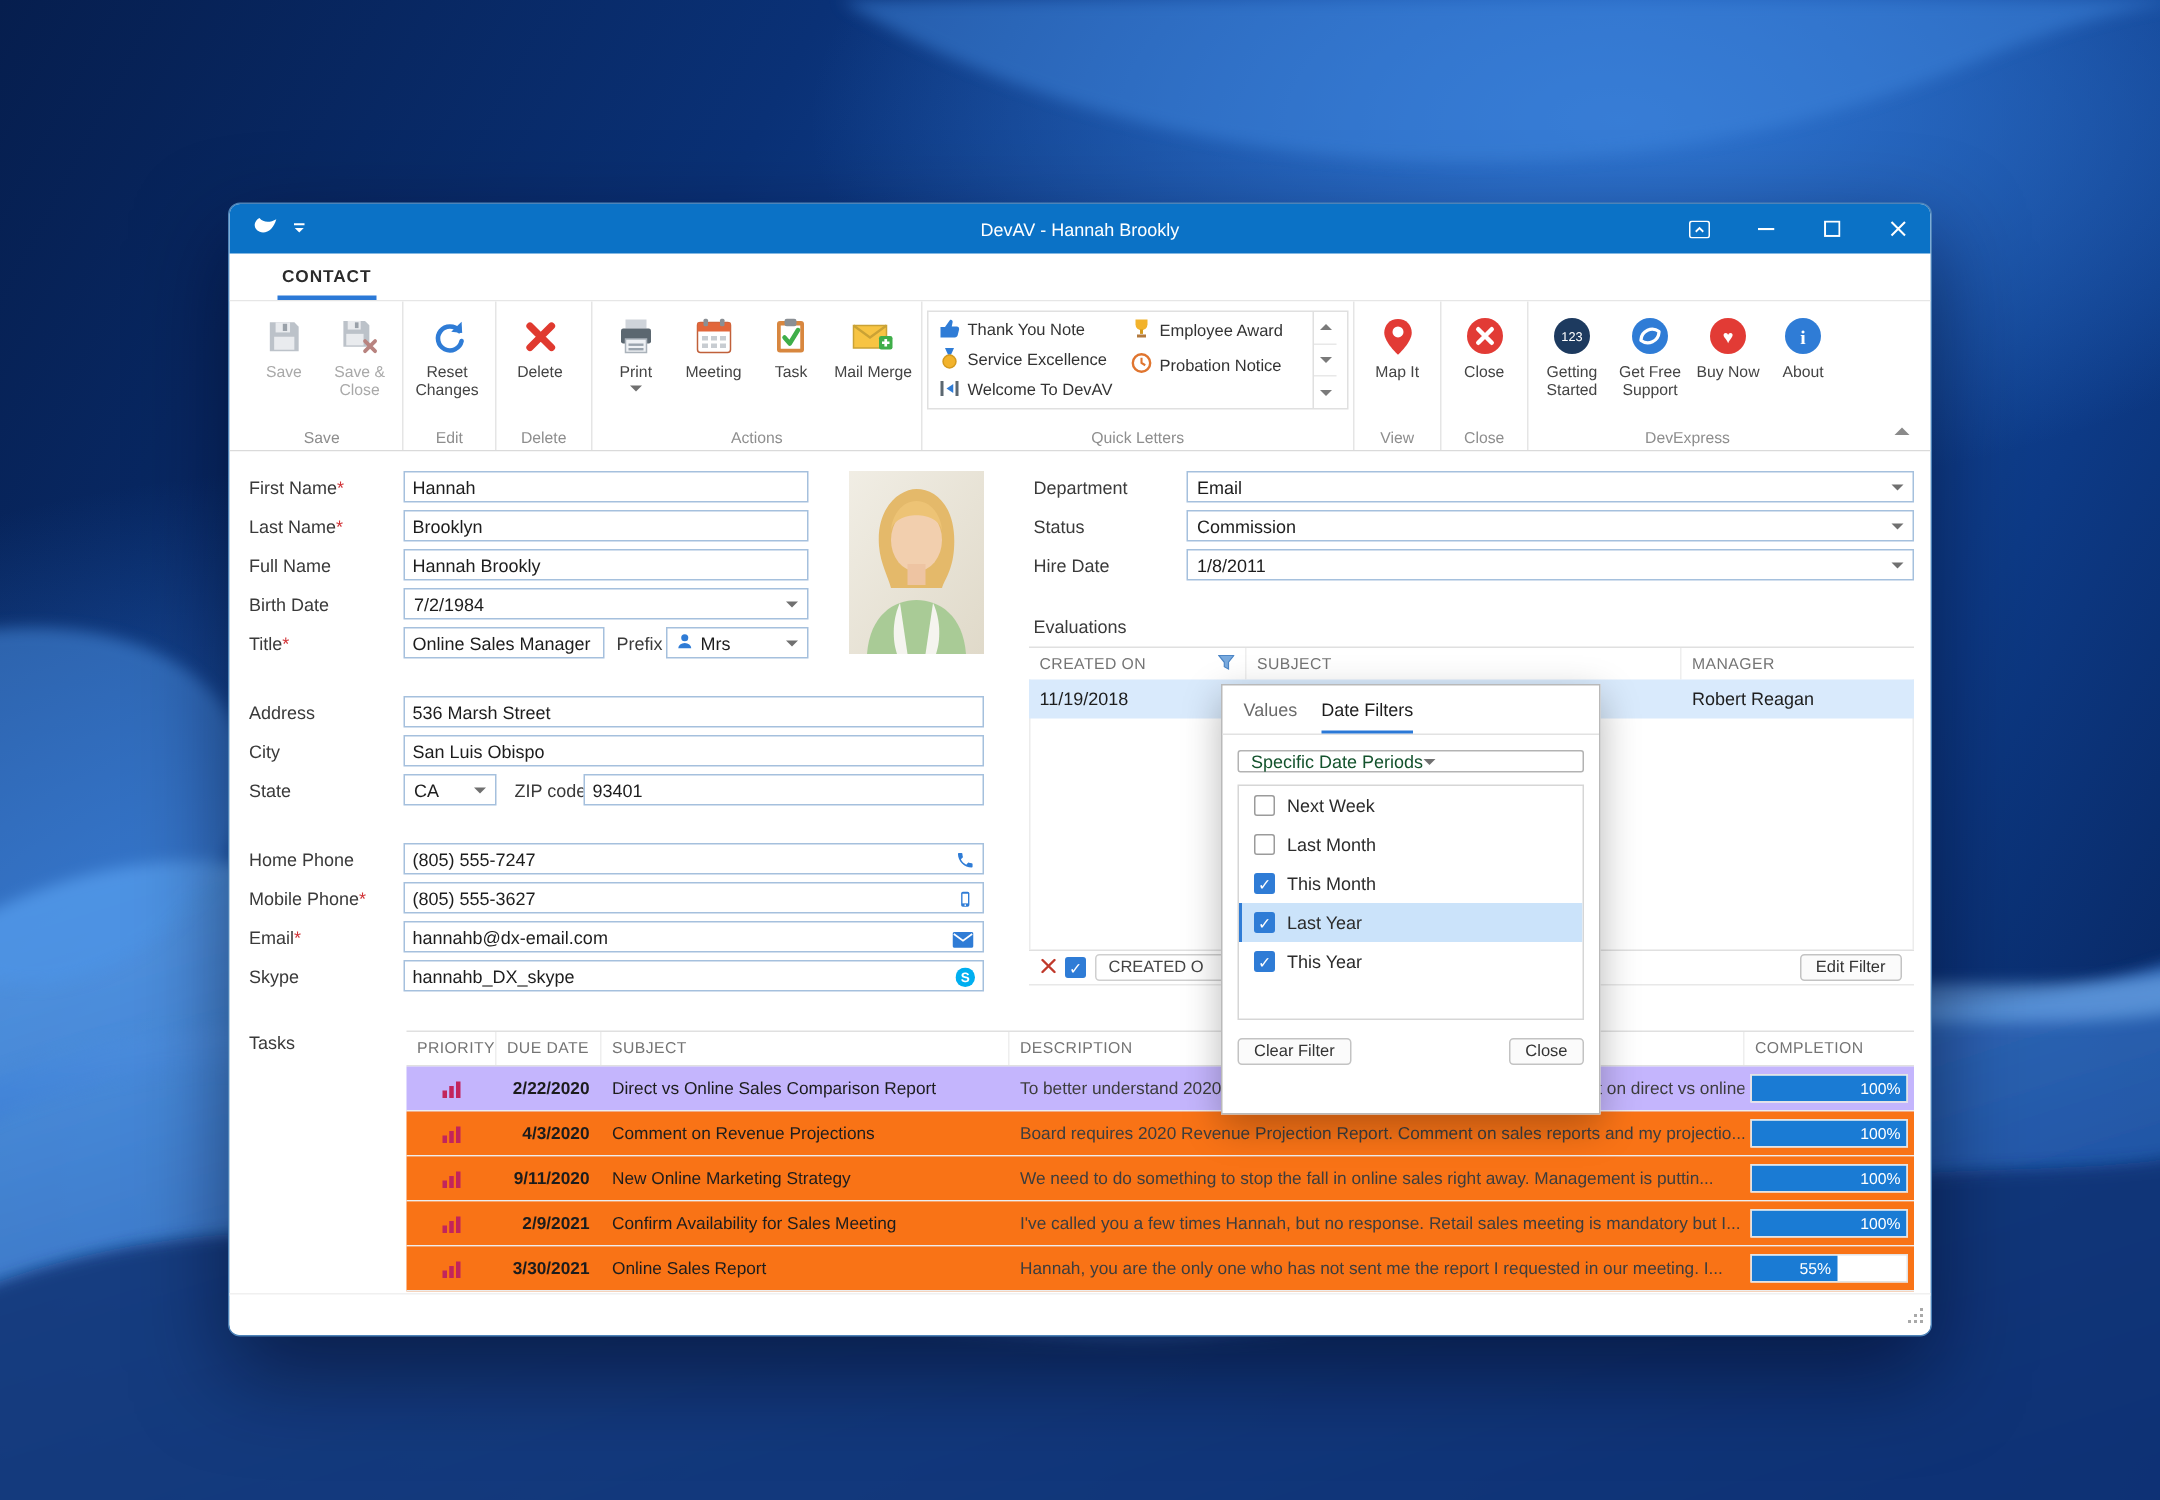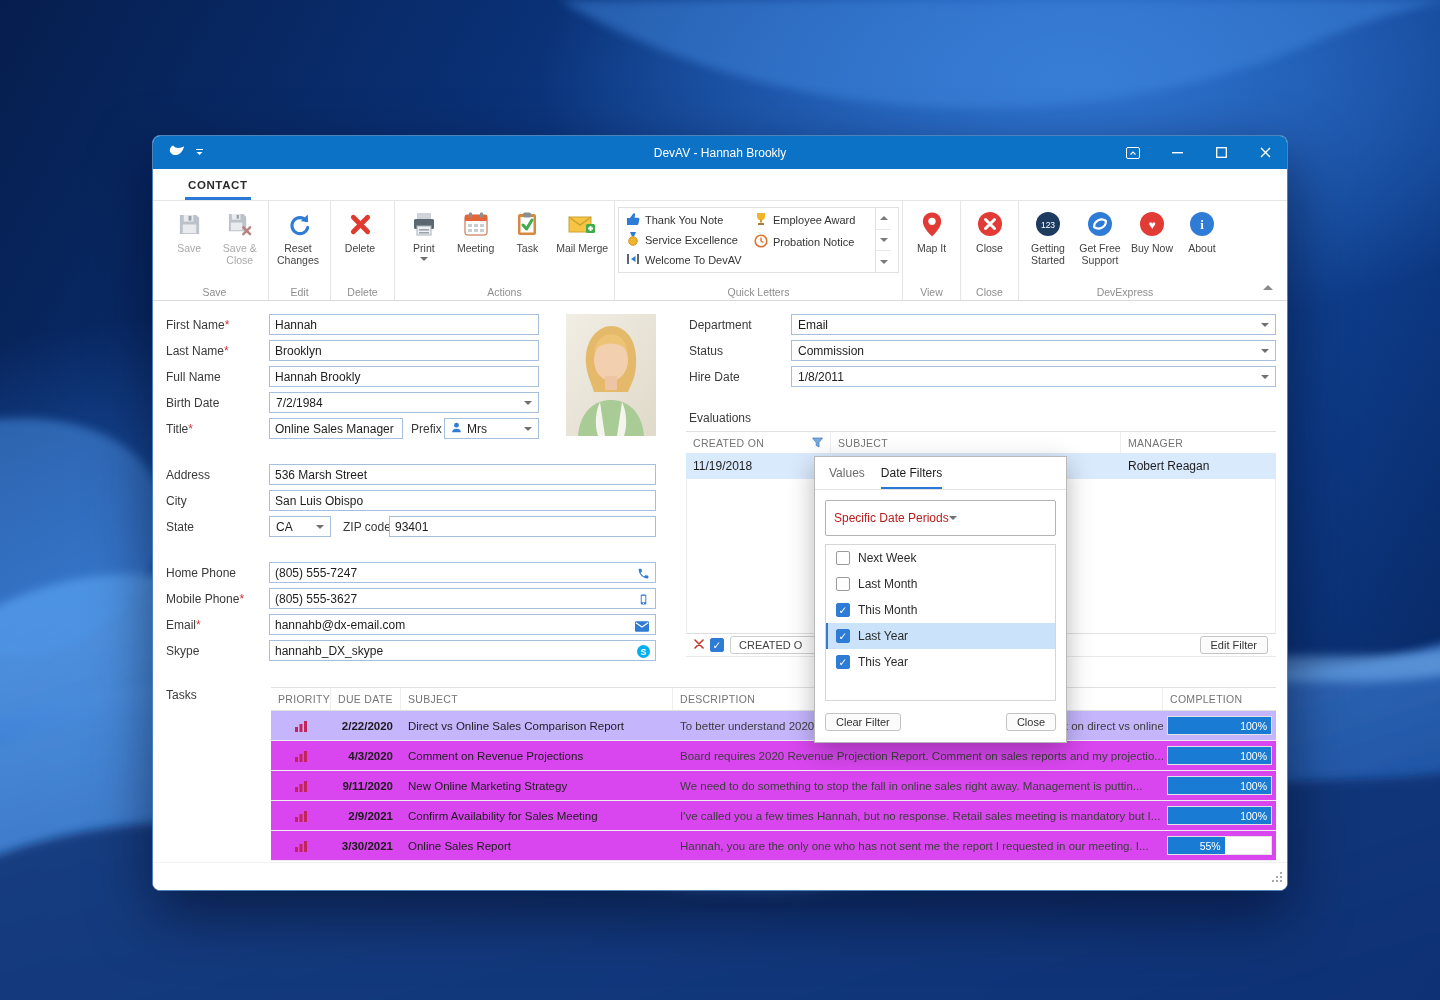--- a/index.html
+++ b/index.html
@@ -70,37 +70,37 @@
   .fbar { position:absolute; left:533px; top:332px; width:590px; height:24px; border-top:1px solid #e0e0e0; border-bottom:1px solid #e8e8e8; background:#fff; display:flex; align-items:center; gap:6px; padding:0 8px; }
   .fchip { border:1px solid #cfcfcf; border-radius:3px; background:#fff; height:18px; line-height:16px; font-size:11px; color:#444; padding:0 8px; width:300px; white-space:nowrap; overflow:hidden; }
   .btn { border:1px solid #c3c3c3; background:#fbfbfb; border-radius:3px; font-size:11px; color:#333; padding:2px 10px; font-family:inherit; }
 
   
   .cb { width:14px; height:14px; border:1px solid #9b9b9b; border-radius:2px; background:#fff; display:inline-flex; align-items:center; justify-content:center; font-size:10.5px; color:#fff; flex:0 0 auto; }
   .cb.checked { background:#2f7cd6; border-color:#2f7cd6; }
   .cb.checked::after { content:"✓"; }
 
   
-  .task-row { position:absolute; left:118px; width:1005px; height:30px; border-bottom:1px solid #ededed; display:flex; align-items:center; background:#d946ef; }
+  .task-row { position:absolute; left:118px; width:1005px; height:30px; border-bottom:1px solid #ededed; display:flex; align-items:center; background:#f97316; }
   .task-row.sel { background:#c4b5fd; }
   .tc-pri { width:60px; display:flex; justify-content:center; }
   .tc-due { width:70px; text-align:right; padding-right:8px; font-size:11.5px; font-weight:bold; color:#1c1c1c; }
   .tc-sub { width:272px; padding:0 7px; font-size:11.5px; color:#1d1d1d; white-space:nowrap; overflow:hidden; }
   .tc-desc { width:490px; padding:0 7px; font-size:11.5px; color:#3d3d3d; white-space:nowrap; overflow:hidden; }
   .tc-comp { width:113px; padding:0 4px; }
   .prog { height:19px; background:#fff; border:1px solid #e3e3e3; position:relative; overflow:hidden; }
   .prog .fill { height:100%; background:#1a7bd4; position:relative; }
   .prog .pct { position:absolute; right:4px; top:50%; transform:translateY(-50%); color:#fff; font-size:10.5px; }
 
   
   .popup { position:absolute; left:661px; top:155px; width:253px; height:287px; background:#fff; border:1px solid #b9b9b9; box-shadow:0 8px 24px rgba(0,0,0,.28); z-index:60; }
   .ptabs { display:flex; gap:16px; padding:9px 14px 0; border-bottom:1px solid #e2e2e2; }
   .ptab { font-size:12px; color:#6b6b6b; padding-bottom:7px; }
   .ptab.active { color:#1d1d1d; border-bottom:2px solid #2b79d7; }
-  .pcombo { margin:10px 10px 8px; height:36px; border:1px solid #b3b3b3; border-radius:2px; display:flex; align-items:center; padding:0 8px; font-size:12px; color:#b91c1c; }
+  .pcombo { margin:10px 10px 8px; height:15px; border:1px solid #b3b3b3; border-radius:2px; display:flex; align-items:center; padding:0 8px; font-size:12px; color:#14532d; }
   .plist { margin:0 10px; border:1px solid #d6d6d6; height:157px; overflow:hidden; }
   .pitem { display:flex; align-items:center; gap:8px; height:26px; padding:0 8px; font-size:12px; color:#2c2c2c; border-left:2px solid transparent; }
   .pitem.hl { background:#cbe3fa; border-left:2px solid #2f7cd6; }
   .pbtns { display:flex; justify-content:space-between; padding:12px 10px 0; }
 
   .bottombar { position:absolute; left:0; bottom:0; width:100%; height:28px; background:#fff; border-top:1px solid #f0f0f0; }
   .grip { position:absolute; right:4px; bottom:4px; }
 </style>
 </head>
 <body>

